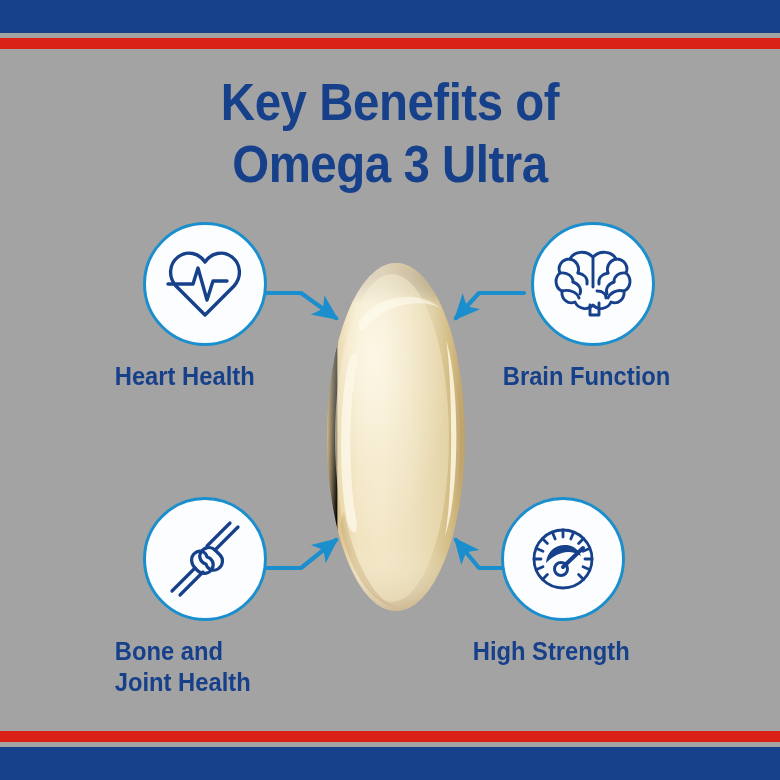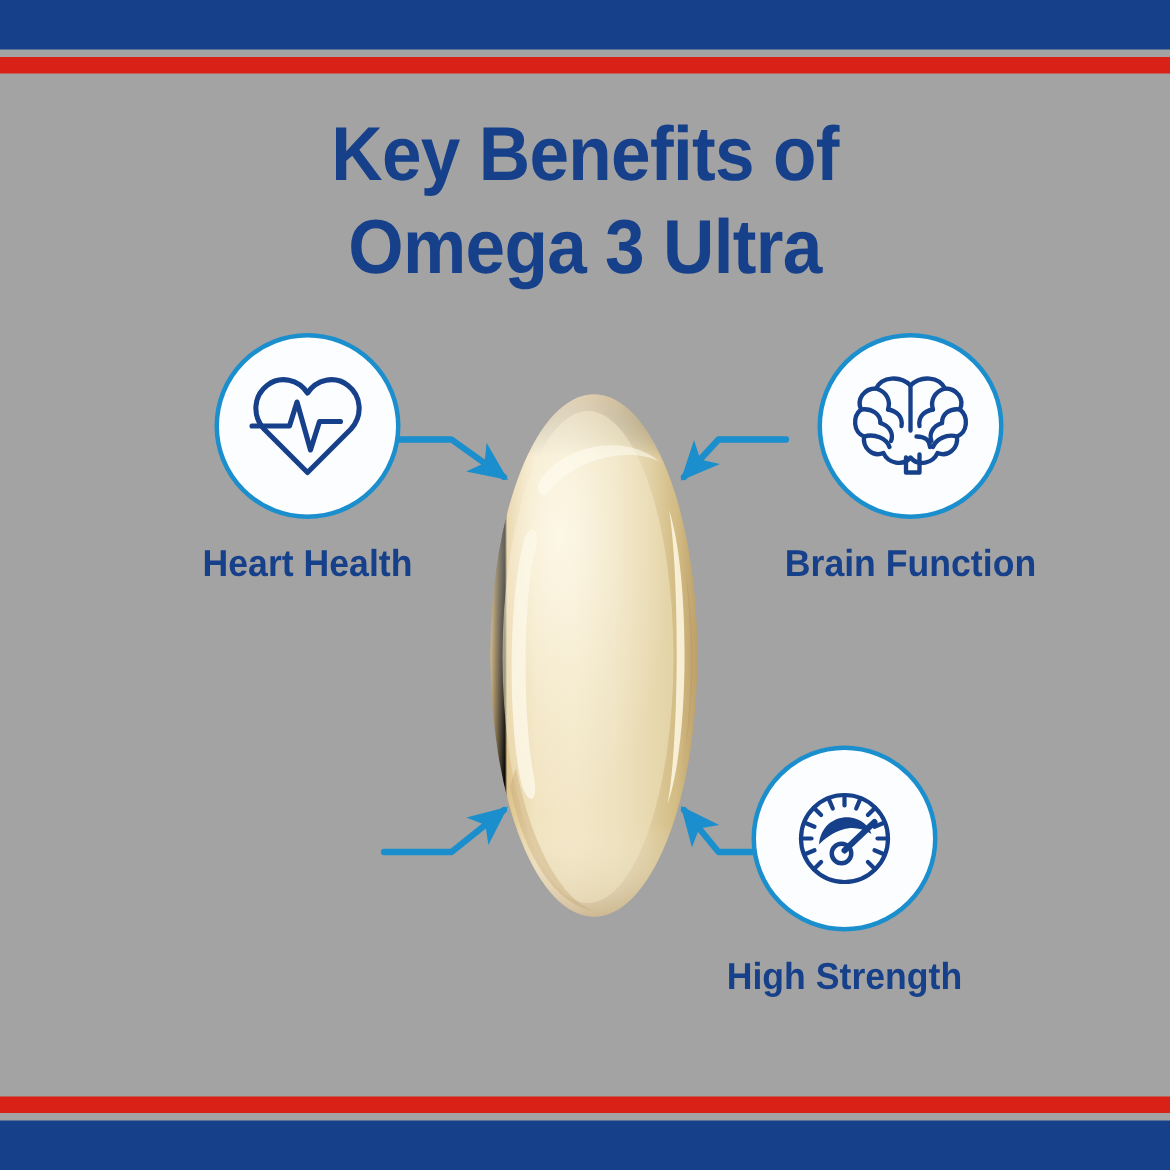--- a/index.html
+++ b/index.html
@@ -46,24 +46,23 @@
     letter-spacing: -0.5px;
     transform: scaleX(0.93);
     transform-origin: center top;
   }
   .title-line { display: block; white-space: nowrap; }
 
   
   .node {
     position: absolute;
     width: 190px;
-    text-align: center;
   }
   .node-tl { left: 110px; top: 222px; }
-  .node-tr { left: 512px; top: 222px; }
+  .node-tr { left: 498px; top: 222px; }
   .node-bl { left: 110px; top: 497px; }
   .node-br { left: 468px; top: 497px; }
 
   .circle {
     width: 124px;
     height: 124px;
     margin: 0 auto;
     border-radius: 50%;
     background: #fbfdff;
     border: 3px solid #1b8fcd;
@@ -224,20 +223,40 @@
           <path d="M71,44 C64,42 57,46 55,51"></path>
           <path d="M55,26 C49,27 45,31 46,37"></path>
           <path d="M61,35 C55,37 52,42 54,47"></path>
           <path d="M44,44 C50,44 53,47 53,51"></path>
         </g>
       </svg>
     </div>
     <div class="node-label">Brain Function</div>
   </div>
 
+  <div class="node node-bl">
+    <div class="circle">
+      <svg width="78" height="78" viewBox="0 0 78 78" xmlns="http://www.w3.org/2000/svg">
+        <g fill="none" stroke="#17408b" stroke-width="3.2" stroke-linecap="round" stroke-linejoin="round">
+
+          <path d="M72,7 L49,30"></path>
+          <path d="M64,3 L41,26"></path>
+          <path d="M49,30 C45,26 38,27 35,32 C32,37 35,43 40,44
+                   C41,49 47,52 52,49 C57,46 58,39 54,35 Z"></path>
+
+          <path d="M6,71 L29,48"></path>
+          <path d="M14,75 L37,52"></path>
+          <path d="M29,48 C25,44 24,37 29,33 C34,29 40,32 41,37
+                   C46,38 49,44 46,49 C43,54 36,55 32,51 Z"></path>
+        </g>
+      </svg>
+    </div>
+    <div class="node-label">Bone and
+Joint Health</div>
+  </div>
 
   <div class="node node-br">
     <div class="circle">
       <svg width="80" height="80" viewBox="0 0 80 80" xmlns="http://www.w3.org/2000/svg">
         <circle cx="40" cy="40" r="29" fill="none" stroke="#17408b" stroke-width="2.8"></circle>
         <g stroke="#17408b" stroke-width="2.8" stroke-linecap="round">
           <line x1="40" y1="11" x2="40" y2="18"></line>
           <line x1="19.5" y1="19.5" x2="24.4" y2="24.4"></line>
           <line x1="11" y1="40" x2="18" y2="40"></line>
           <line x1="19.5" y1="60.5" x2="24.4" y2="55.6"></line>

